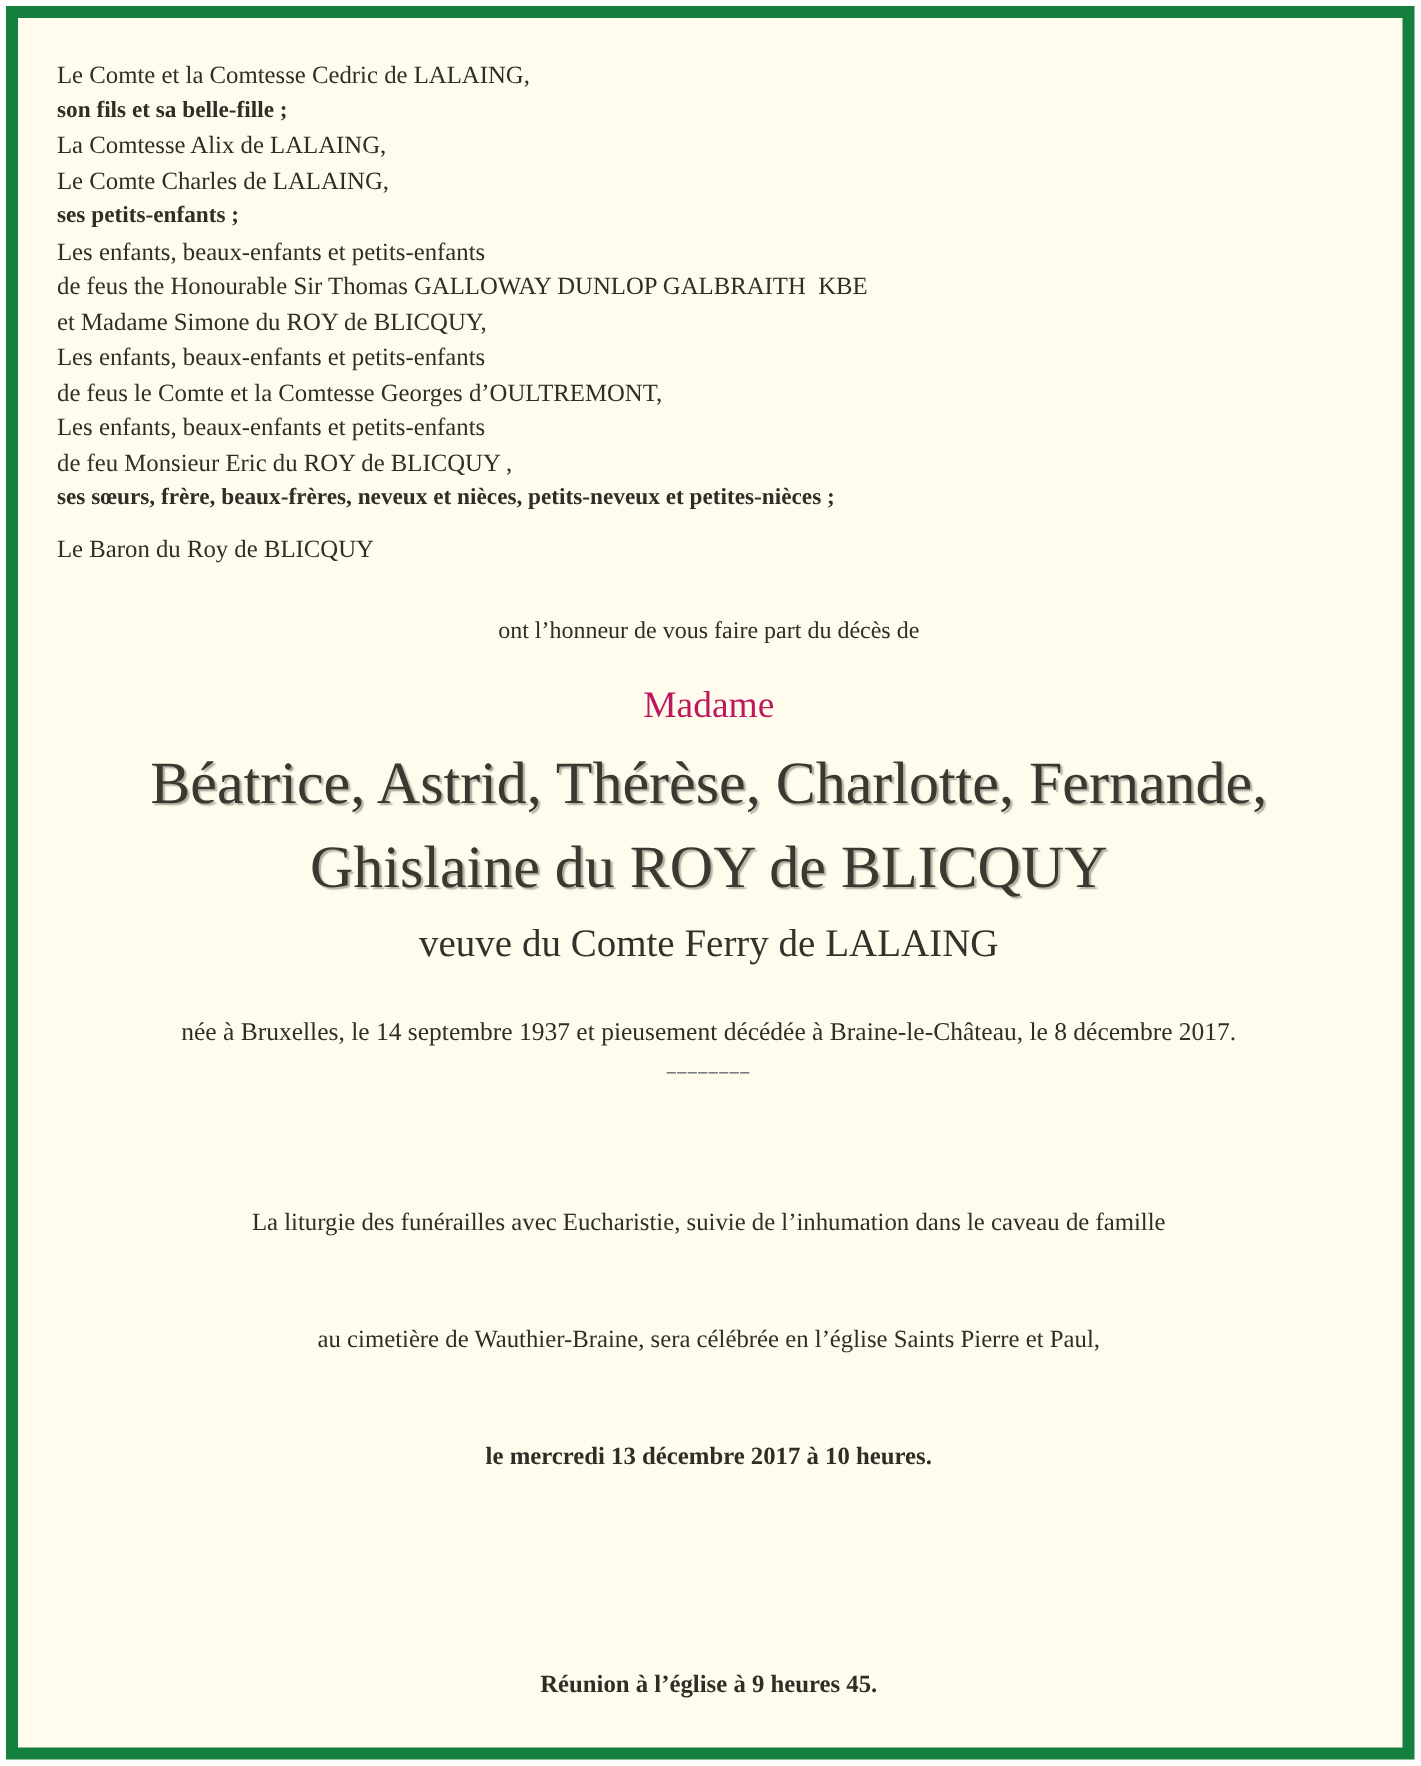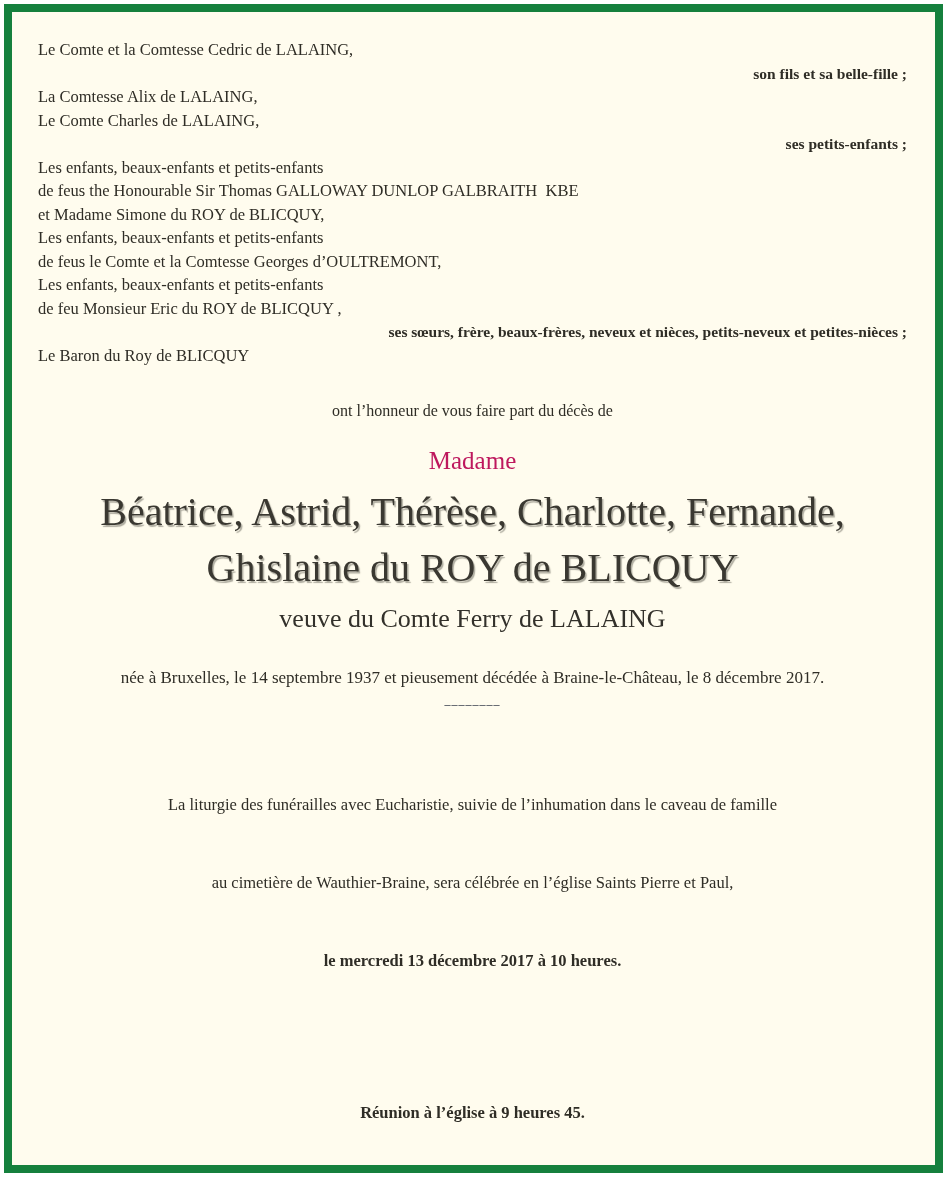--- a/index.html
+++ b/index.html
@@ -27,26 +27,25 @@
     overflow: hidden;
   }
 
   .line {
     font-size: 16.5px;
     line-height: 23.5px;
     white-space: pre-wrap;
   }
 
   .relation {
-    text-align: right;
     font-weight: bold;
     font-size: 15.5px;
   }
 
-  .baron { }
+  .baron { margin-top: 10px; }
 
   .center { text-align: center; white-space: pre-wrap; }
 
   .honneur {
     margin-top: 32px;
     font-size: 16px;
     line-height: 23px;
   }
 
   .madame {

